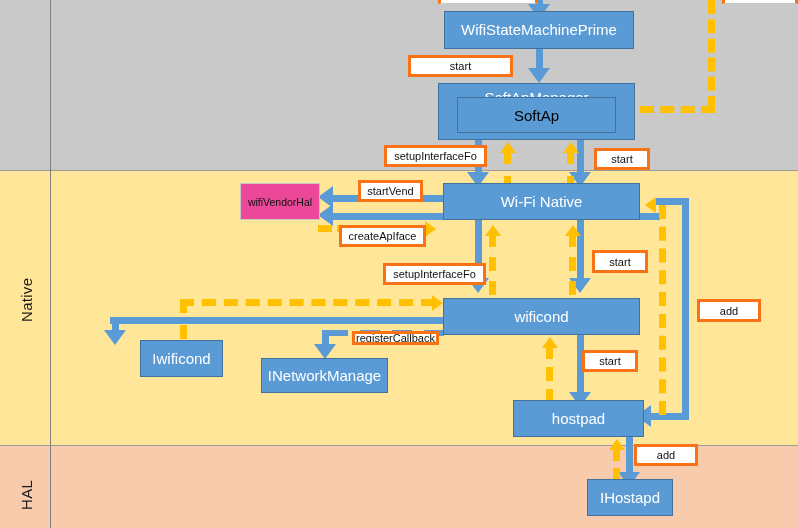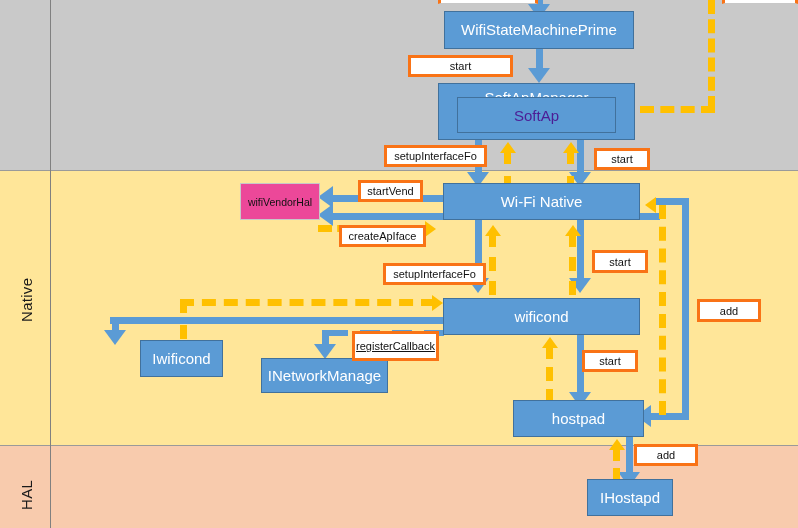--- a/index.html
+++ b/index.html
@@ -50,21 +50,21 @@
   }
   .node .title{
     display:block;text-align:center;width:100%;
     font-size:15px;line-height:20px;
   }
   .node .inner{
     position:absolute;
     left:18px;right:18px;bottom:6px;height:34px;
     background:#5b9bd5;border:1px solid #41719c;
     display:flex;align-items:center;justify-content:center;
-    font-size:15px;color:#4c1d95;
+    font-size:15px;color:#000000;
   }
 
   
   .lbl{
     position:absolute;
     background:#ffffff;
     border:3px solid #f97316;
     color:#111;
     font-size:11px;
     display:flex;align-items:center;justify-content:center;
@@ -236,21 +236,21 @@
 
   <div class="lbl" style="left:339px;top:225px;width:87px;height:22px;">createApIface</div>
 
   <div class="lbl" style="left:383px;top:263px;width:103px;height:22px;">setupInterfaceFo</div>
 
   <div class="lbl" style="left:592px;top:250px;width:56px;height:23px;">start</div>
 
   <div class="lbl" style="left:697px;top:299px;width:64px;height:23px;">add</div>
 
 
-  <div class="lbl" style="left:352px;top:331px;width:87px;height:30px;text-decoration:underline;">registerCallback</div>
+  <div class="lbl" style="left:352px;top:331px;width:87px;height:14px;">registerCallback</div>
 
   <div class="lbl" style="left:582px;top:350px;width:56px;height:22px;">start</div>
 
   <div class="lbl" style="left:634px;top:444px;width:64px;height:22px;">add</div>
 
   <div class="lbl" style="left:438px;top:-14px;width:100px;height:18px;border-bottom:1px solid #c8c8c8;"></div>
   <div class="lbl" style="left:722px;top:-14px;width:76px;height:18px;border-bottom:1px solid #c8c8c8;"></div>
 
 </div>
 

